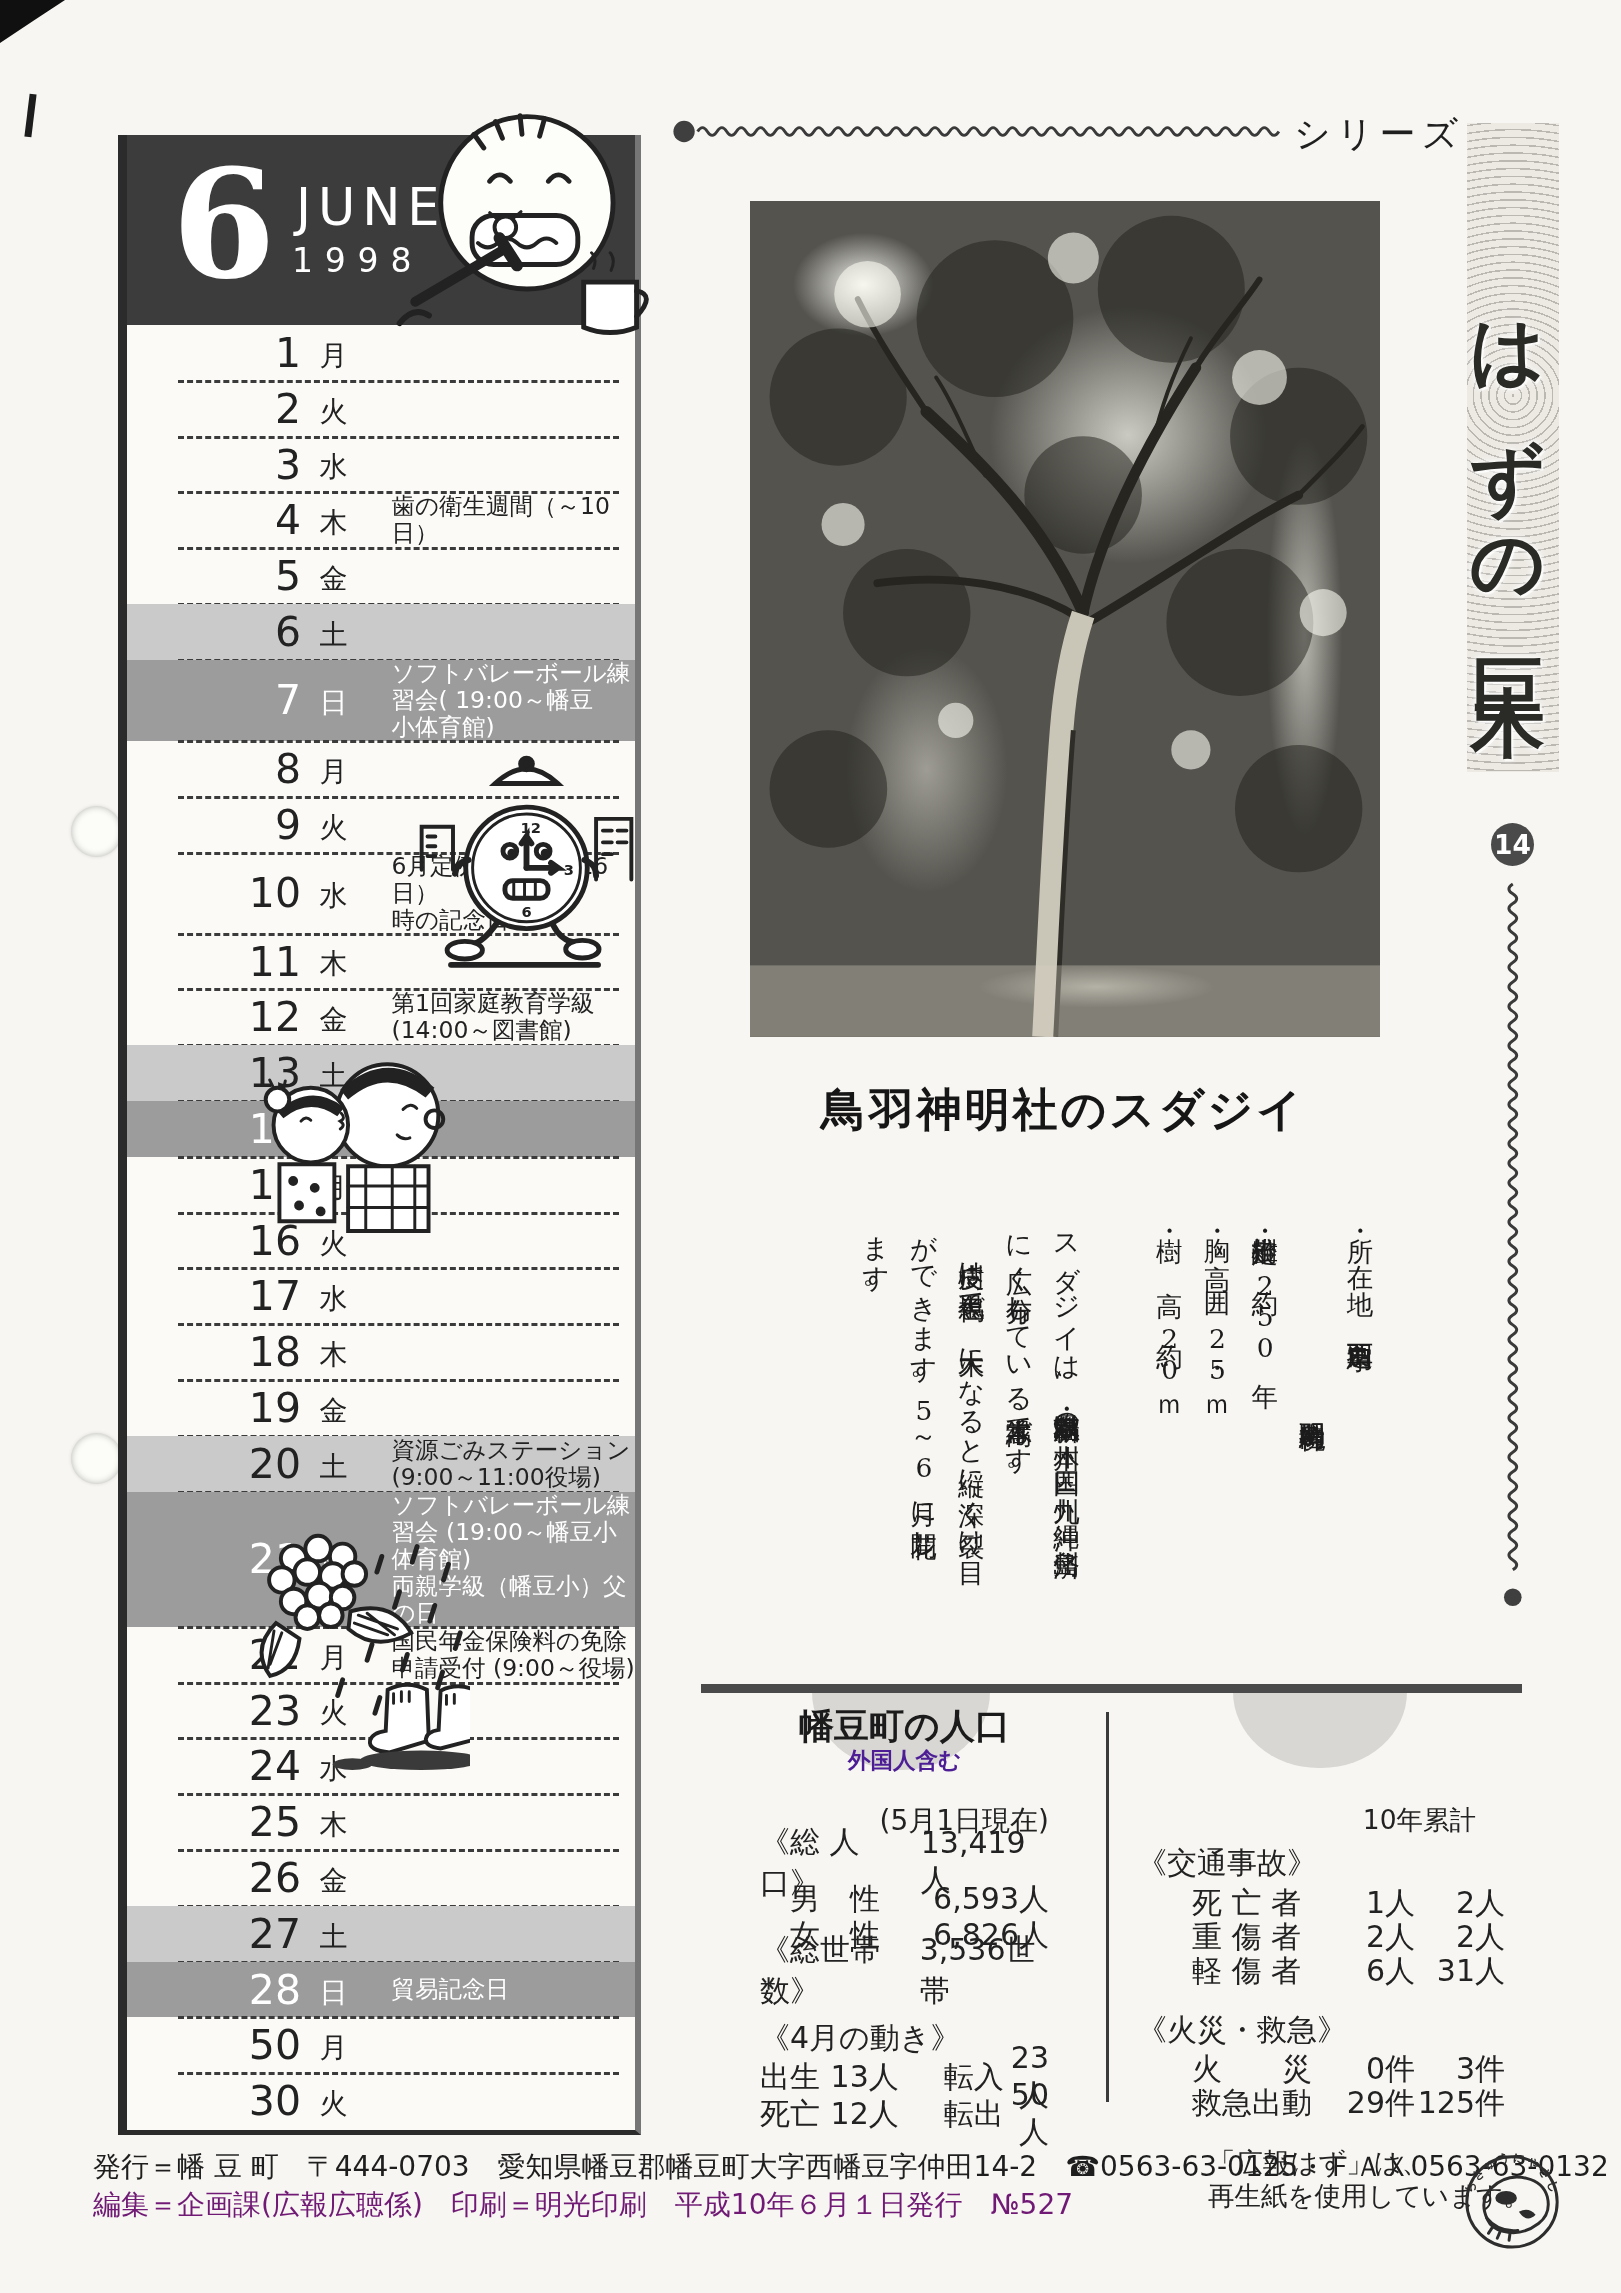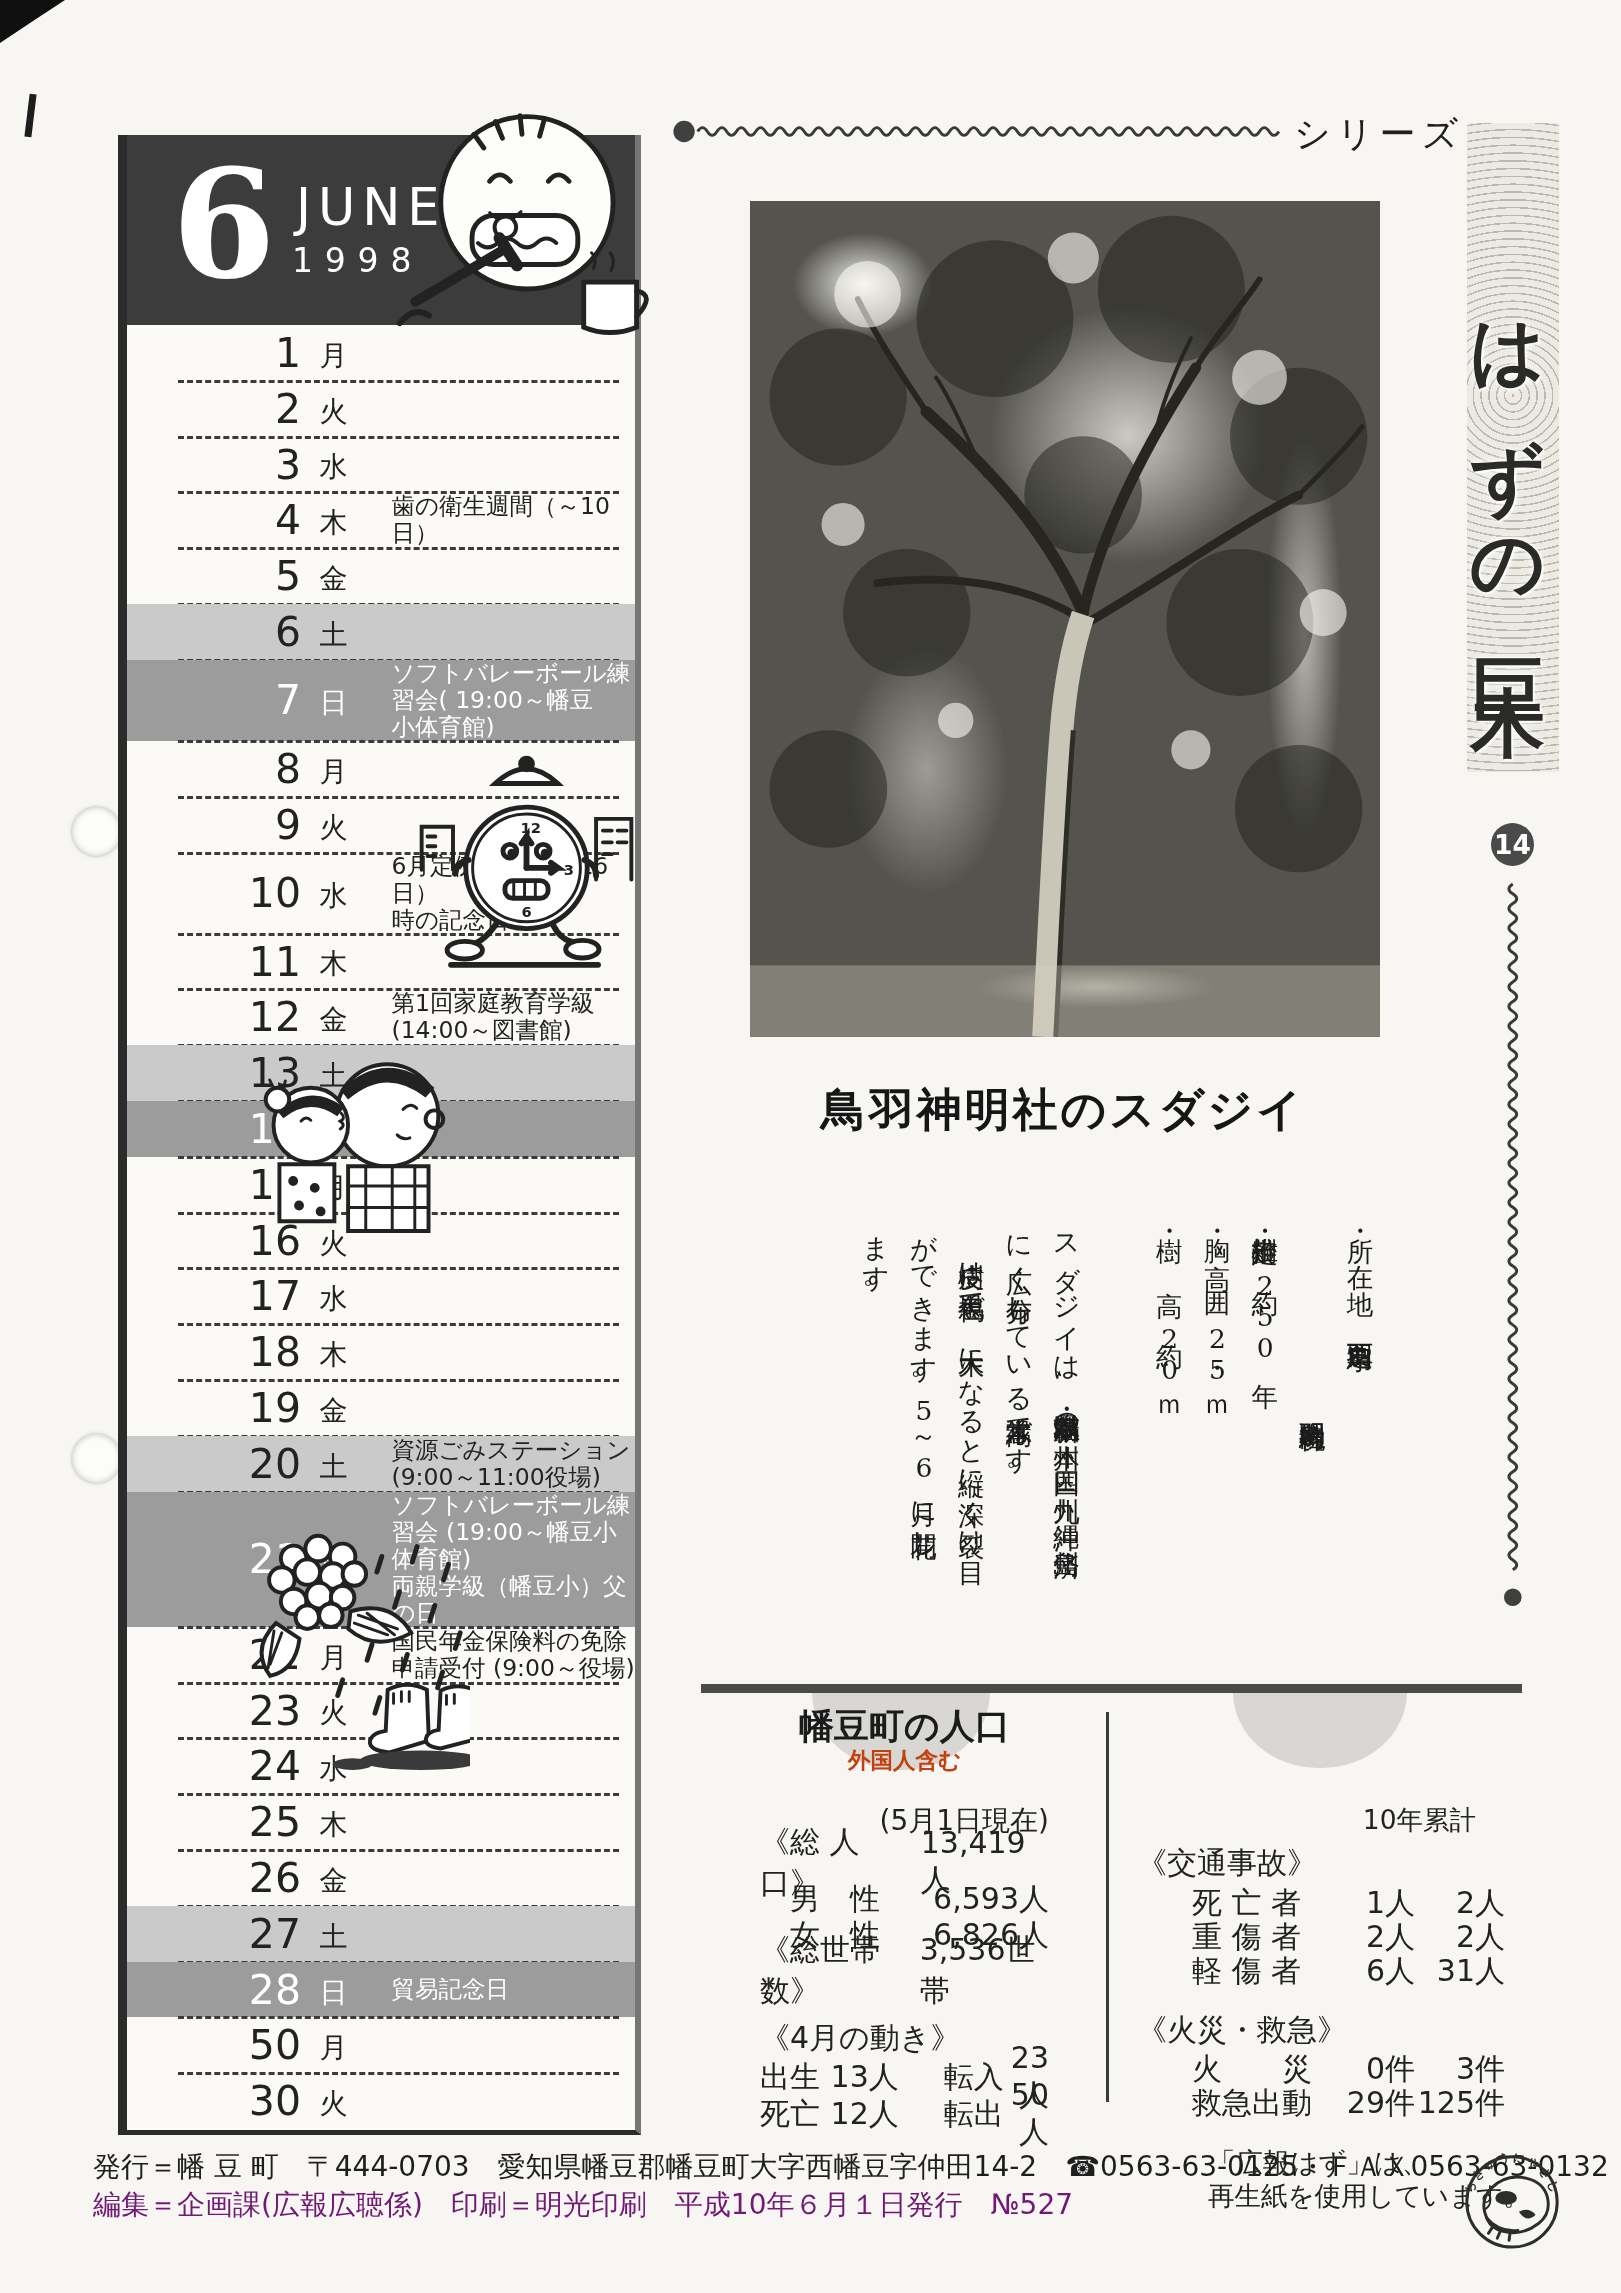--- a/index.html
+++ b/index.html
@@ -58,21 +58,21 @@
        font-family:"DejaVu Serif","Liberation Serif",serif;font-size:26.5px;line-height:1.8;color:#1c1c1c;}
   .article p{margin:0;}
   .article p.body-start{margin-block-start:55px;}
   
   .rule{position:absolute;left:701px;top:1684px;width:821px;height:8.8px;background:#4a4a4a;z-index:2;}
   .tdivider{position:absolute;left:1106px;top:1712px;width:2.9px;height:390px;background:#3a3a3a;}
   .ellipse{position:absolute;background:#d8d7d3;border-radius:0 0 90px 90px / 0 0 80px 80px;z-index:1;}
   .ellipse.pop{left:812px;top:1692px;width:178px;height:78px;}
   .ellipse.safe{left:1233px;top:1692px;width:174px;height:76px;}
   .tbl-title{position:absolute;z-index:3;font-size:35px;font-weight:bold;text-align:center;color:#1b1b1b;}
-  .tbl-sub{position:absolute;z-index:3;font-size:22.5px;font-weight:bold;text-align:center;color:#c2410c;}
+  .tbl-sub{position:absolute;z-index:3;font-size:22.5px;font-weight:bold;text-align:center;color:#4c1d95;}
   .pop-box{position:absolute;left:760px;top:1802px;width:289px;font-size:30px;}
   .as-of{text-align:right;font-size:28px;height:43px;}
   .prow{display:flex;justify-content:space-between;align-items:center;height:36px;}
   .pmove-title{margin-top:29px;height:41px;}
   .mrow{display:flex;align-items:center;height:37px;}
   .mrow .l1{width:71px;}  .mrow .v1{width:76px;text-align:right;}
   .mrow .l2{width:71px;margin-left:45px;} .mrow .v2{flex:1;text-align:right;}
   .safe-box{position:absolute;left:1137px;top:1802px;width:394px;font-size:30px;}
   .col-header{text-align:right;padding-right:55px;font-size:26.5px;height:41px;}
   .sheading{height:43px;}

